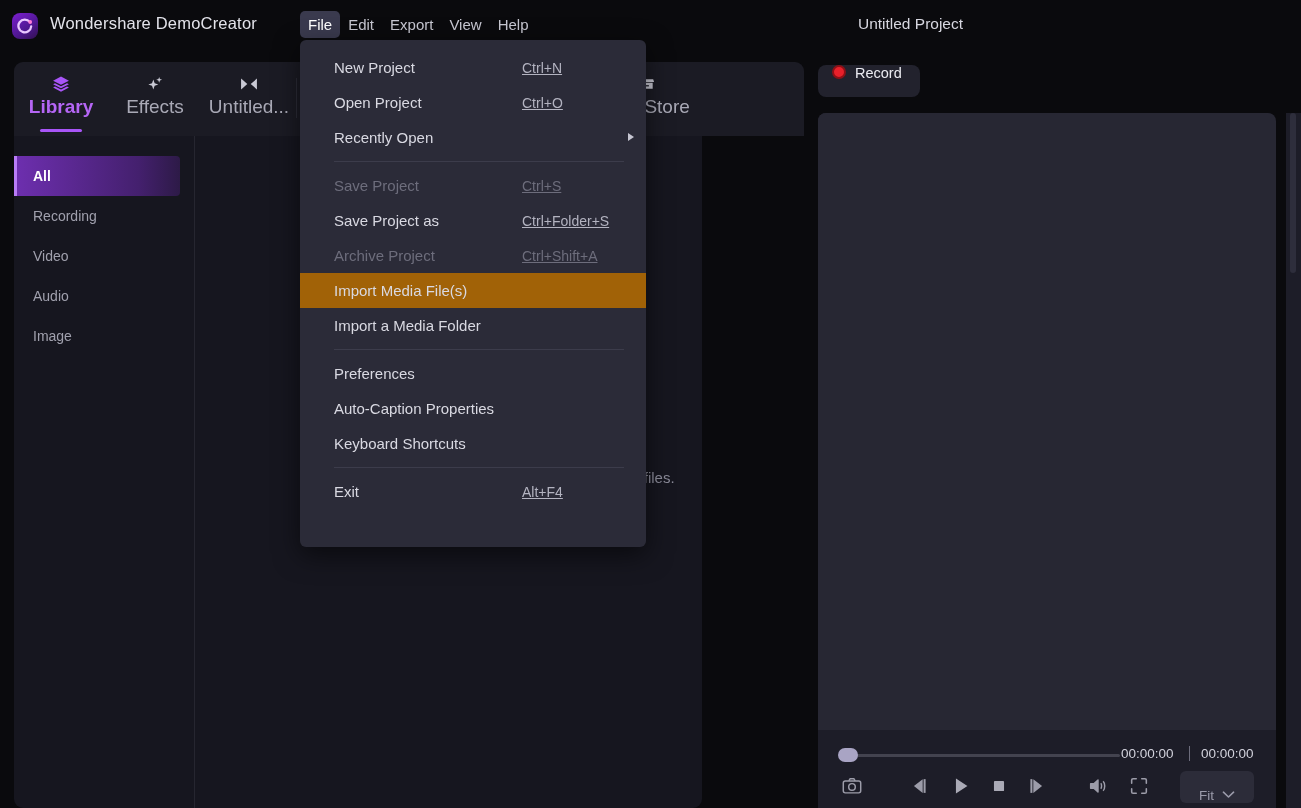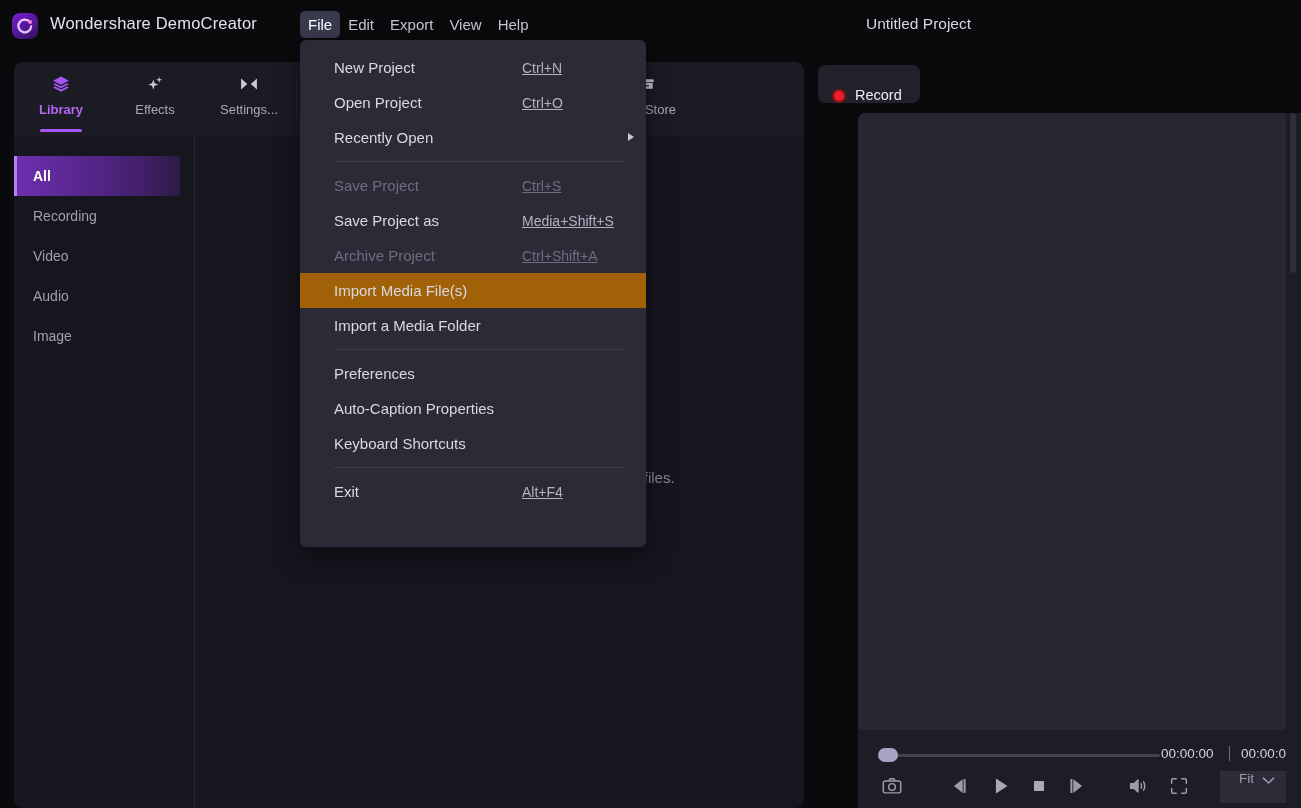--- a/index.html
+++ b/index.html
@@ -42,52 +42,52 @@
     white-space: nowrap; cursor: default;
   }
   .menu-item.active {
     background: #3a3a4e; color: #ffffff;
   }
   .project-title {
     position: absolute; left: 0; top: 15px; width: 1301px;
     text-align: center; font-size: 15.5px; color: #d7d7e0;
     pointer-events: none;
   }
-  .project-title span { position: relative; left: 268px; }
+  .project-title span { position: relative; left: 260px; }
 
   
   .lib-toolbar {
     position: absolute; left: 14px; top: 62px;
     width: 790px; height: 74px;
     background: #1b1b24;
     border-radius: 9px 9px 0 0;
     display: flex; align-items: flex-start;
   }
   .tool-tab {
     width: 94px; height: 74px;
     display: flex; flex-direction: column; align-items: center;
     padding-top: 10px; position: relative; cursor: default;
   }
   .tool-tab .ticon { height: 24px; display:flex; align-items:center; }
   .tool-tab .tlabel {
-    margin-top: 6px; font-size: 13px; color: #a9a9b6; white-space: nowrap;
+    font-size: 19px; color: #a9a9b6; white-space: nowrap;
   }
   .tool-tab.active .tlabel { color: #b566f5; font-weight: bold; }
   .tool-tab.active .underline {
     position: absolute; bottom: 4px; left: 26px; width: 42px; height: 3px;
     border-radius: 2px; background: #a855f7;
   }
   .tool-sep {
     width: 1px; height: 40px; margin-top: 16px; background: #2c2c38;
   }
 
   
   .lib-body {
     position: absolute; left: 14px; top: 136px;
-    width: 790px; height: 672px;
+    width: 688px; height: 672px;
     background: #16161f;
     border-radius: 0 0 9px 9px;
   }
   .cat-list { position: absolute; left: 0; top: 20px; width: 180px; }
   .cat-item {
     height: 40px; display: flex; align-items: center;
     padding-left: 19px; font-size: 14px; color: #a0a0ad;
     position: relative; cursor: default;
   }
   .cat-item.active {
@@ -106,34 +106,34 @@
   }
   .media-hint {
     position: absolute; left: 181px; top: 330px; width: 609px;
     text-align: center; font-size: 15px; line-height: 24px; color: #8b8b99;
     padding: 0 90px;
   }
 
   
   .record-btn {
     position: absolute; left: 818px; top: 65px;
-    height: 38px; padding: 0 18px 0 14px;
+    height: 32px; padding: 0 18px 0 14px;
     background: #22222d; border-radius: 8px;
-    display: flex; align-items: flex-end; gap: 9px;
+    display: flex; align-items: flex-start; gap: 9px;
     cursor: pointer;
   }
   .rec-dot {
     width: 14px; height: 14px; border-radius: 50%;
     background: #e8202a; border: 2px solid #8d1016;
   }
   .record-btn .rlabel { font-size: 14.5px; color: #ececf2; }
 
   
   .preview-panel {
-    position: absolute; left: 858px; top: 113px;
+    position: absolute; left: 818px; top: 113px;
     width: 418px; height: 695px;
     background: #272733; border-radius: 8px 8px 0 0;
   }
   .preview-stage {
     position: absolute; left: 0; top: 0; width: 458px; height: 617px;
     background: #272733; border-radius: 8px 8px 0 0;
   }
   .preview-controls {
     position: absolute; left: 0; top: 617px; width: 458px; height: 78px;
     background: #1d1d28; border-radius: 0 0 0 0;
@@ -166,21 +166,21 @@
   .ctrl.snapshot { left: 22px; }
   .ctrl.prevframe { left: 90px; }
   .ctrl.play     { left: 132px; }
   .ctrl.stop     { left: 170px; }
   .ctrl.nextframe{ left: 208px; }
   .ctrl.volume   { left: 268px; }
   .ctrl.fullscr  { left: 310px; }
   .fit-btn {
     position: absolute; left: 362px; top: -4px;
     width: 74px; height: 32px; background: #2c2c39;
-    border-radius: 0; display: flex; align-items: flex-start;
+    border-radius: 6px; display: flex; align-items: flex-end;
     justify-content: center; gap: 8px; cursor: pointer;
   }
   .fit-btn .flabel { font-size: 13.5px; color: #9b9baa; }
 
   
   .right-strip {
     position: absolute; left: 1286px; top: 113px;
     width: 15px; height: 695px; background: #1d1d28;
   }
   .right-strip .thumb {
@@ -271,21 +271,21 @@
       <span class="tlabel">Effects</span>
     </div>
 
     <div class="tool-tab">
       <span class="ticon">
         <svg width="22" height="20" viewBox="0 0 24 24" fill="#c9c9d4">
           <path d="M2.5 5.5 10 12 2.5 18.5V5.5z"></path>
           <path d="M21.5 5.5 14 12l7.5 6.5V5.5z"></path>
         </svg>
       </span>
-      <span class="tlabel">Settings...</span>
+      <span class="tlabel">Untitled...</span>
     </div>
 
     <div class="tool-sep"></div>
 
     <div class="tool-tab" style="margin-left:302px">
       <span class="ticon">
         <svg width="20" height="20" viewBox="0 0 24 24" fill="#c9c9d4">
           <path d="M3.4 6.2h17.2l1.1 3.4H2.3l1.1-3.4z"></path>
           <path d="M4 10.6h16v7.2H4v-7.2zm2.6 2.6h10.8v1.8H6.6v-1.8z" fill="#c9c9d4"></path>
           <rect x="8.5" y="13.4" width="7" height="1.5" fill="#1b1b24"></rect>
@@ -402,21 +402,21 @@
     </div>
 
     <div class="mseparator"></div>
 
     <div class="mi disabled">
       <span class="label">Save Project</span>
       <span class="accel">Ctrl+S</span>
     </div>
     <div class="mi">
       <span class="label">Save Project as</span>
-      <span class="accel">Media+Shift+S</span>
+      <span class="accel">Ctrl+Folder+S</span>
     </div>
     <div class="mi disabled">
       <span class="label">Archive Project</span>
       <span class="accel">Ctrl+Shift+A</span>
     </div>
     <div class="mi hl">
       <span class="label">Import Media File(s)</span>
     </div>
     <div class="mi">
       <span class="label">Import a Media Folder</span>

